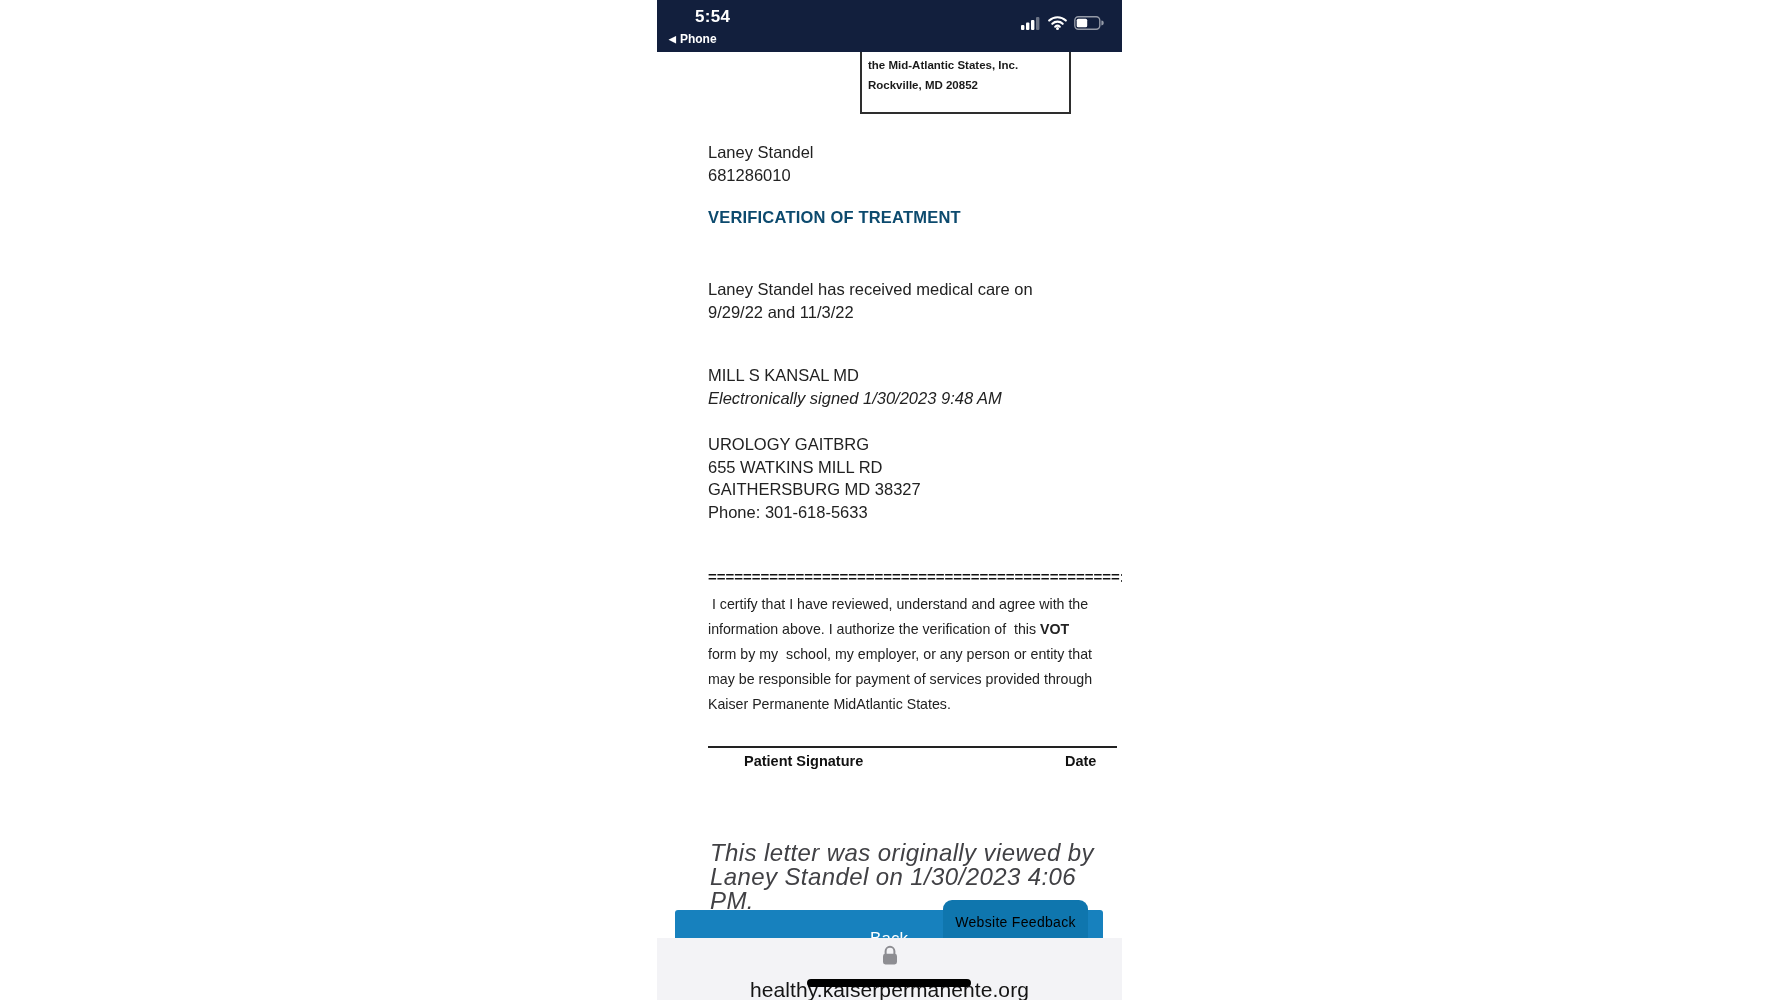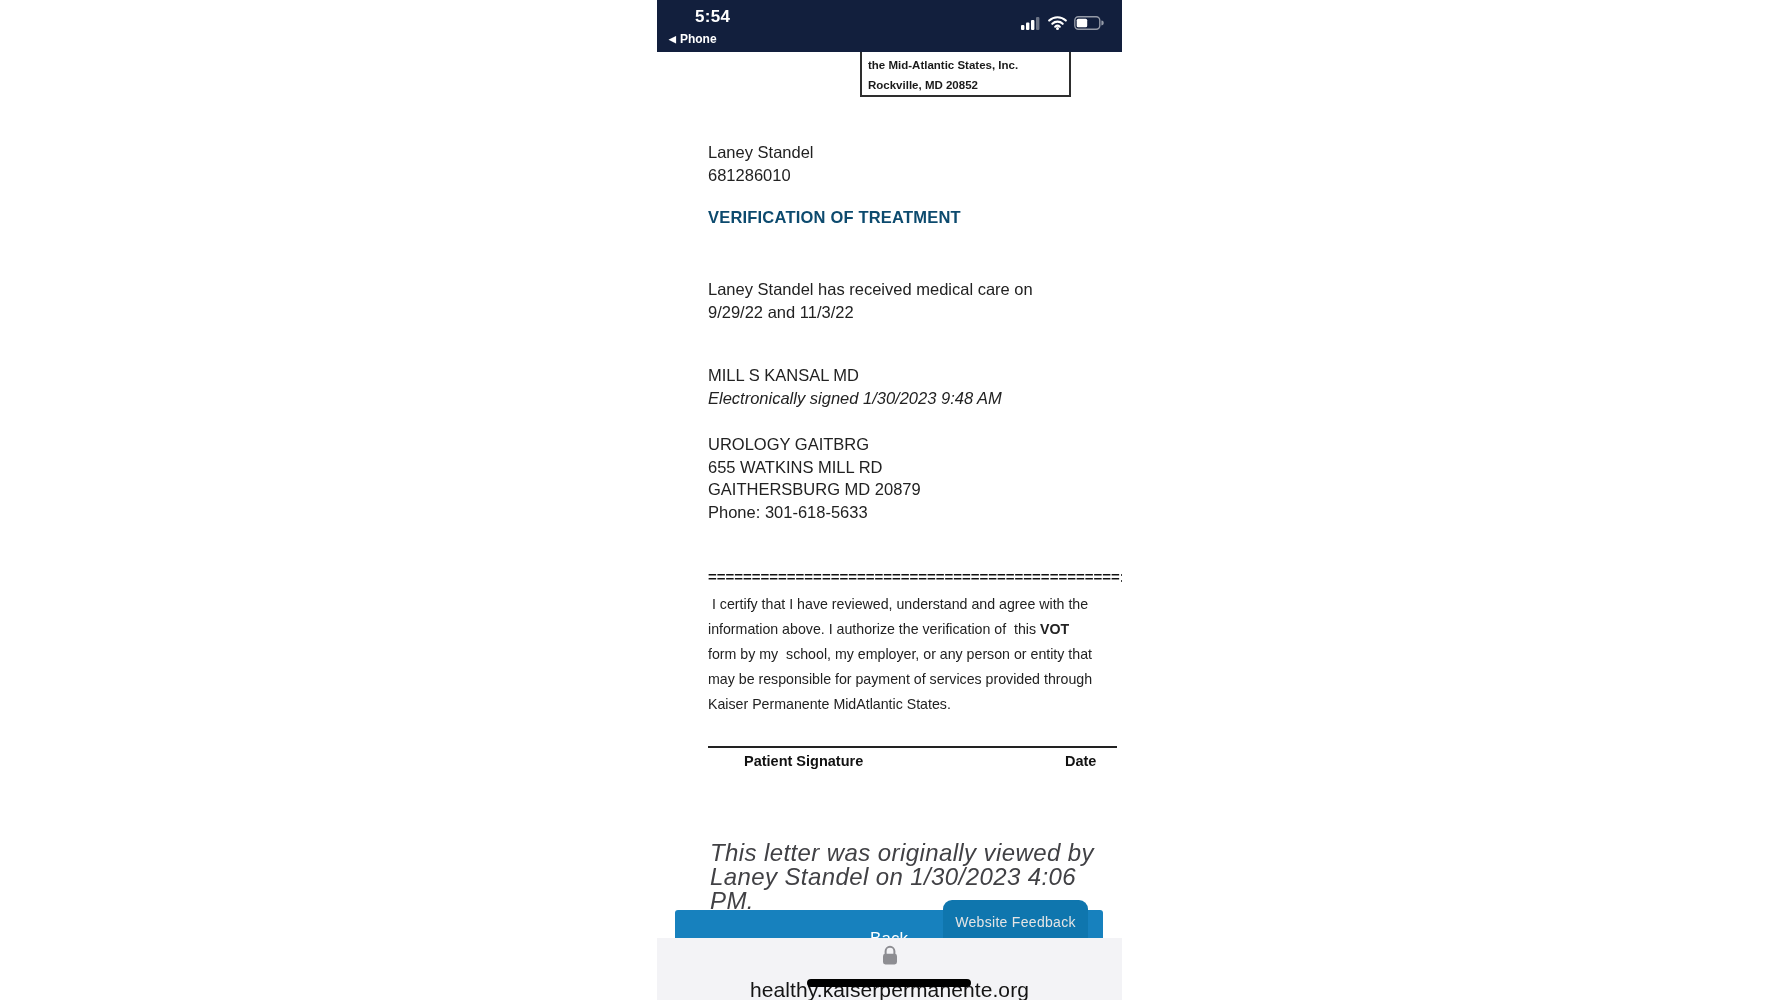--- a/index.html
+++ b/index.html
@@ -24,21 +24,21 @@
   .sb-mail {
     position:absolute; left:12px; top:32px; font-size:12px; font-weight:bold;
     display:flex; align-items:center; gap:4px; cursor:default;
   }
   .sb-mail .arrow { font-size:9px; line-height:12px; }
   .sb-icons {
     position:absolute; right:18px; top:16px; display:flex; align-items:center; gap:7px;
   }
   
   .letterhead {
-    position:absolute; left:203px; top:52px; width:211px; height:45px;
+    position:absolute; left:203px; top:52px; width:211px; height:62px;
     border:2px solid #2e2e2e; border-top:none; background:#ffffff;
     padding:3px 0 0 6px; font-size:11.5px; font-weight:bold; line-height:20px;
     color:#1a1a1a; white-space:nowrap; overflow:hidden;
   }
   
   .doc { position:absolute; left:51px; top:0; width:414px; height:1000px; font-size:16.5px; color:#222; }
   .patient-block { position:absolute; left:0; top:141px; line-height:22.5px; }
   .doc-title {
     position:absolute; left:0; top:208px; width:410px; text-align:left;
     font-weight:bold; font-size:16.5px; letter-spacing:0.2px; color:#0c4a6e;
@@ -63,21 +63,21 @@
   }
   
   .back-btn {
     position:absolute; left:18px; top:910px; width:428px; height:50px;
     background:#1781be; border-radius:3px; color:#ffffff; text-align:center;
     font-size:17px; cursor:pointer;
   }
   .back-btn .lbl { position:absolute; left:0; top:19px; width:100%; }
   .feedback-btn {
     position:absolute; left:286px; top:900px; width:145px; height:48px;
-    background:#0f76ae; border-radius:9px 9px 0 0; color:#e5e5e5;
+    background:#0f76ae; border-radius:9px 9px 0 0; color:#000000;
     text-align:center; font-size:14px; cursor:pointer;
   }
   .feedback-btn .lbl { position:absolute; left:0; top:14px; width:100%; letter-spacing:0.3px; }
   
   .safari-bar {
     position:absolute; left:0; top:938px; width:465px; height:62px;
     background:#f3f3f6; z-index:5;
   }
   .url-row {
     position:absolute; left:0; top:7px; width:100%; display:flex;
@@ -148,21 +148,21 @@
       </div>
 
       <div class="physician-block">
         <div>MILL S KANSAL MD</div>
         <div class="esign">Electronically signed 1/30/2023 9:48 AM</div>
       </div>
 
       <div class="clinic-block">
         <div>UROLOGY GAITBRG</div>
         <div>655 WATKINS MILL RD</div>
-        <div>GAITHERSBURG MD 20879</div>
+        <div>GAITHERSBURG MD 38327</div>
         <div>Phone: 301-618-5633</div>
       </div>
 
       <div class="equals-line">===============================================:</div>
 
       <div class="cert-block">
         <div class="line"> I certify that I have reviewed, understand and agree with the</div>
         <div class="line"><span>information above. I authorize the verification of  this </span><span class="vot">VOT</span></div>
         <div class="line">form by my  school, my employer, or any person or entity that</div>
         <div class="line">may be responsible for payment of services provided through</div>

